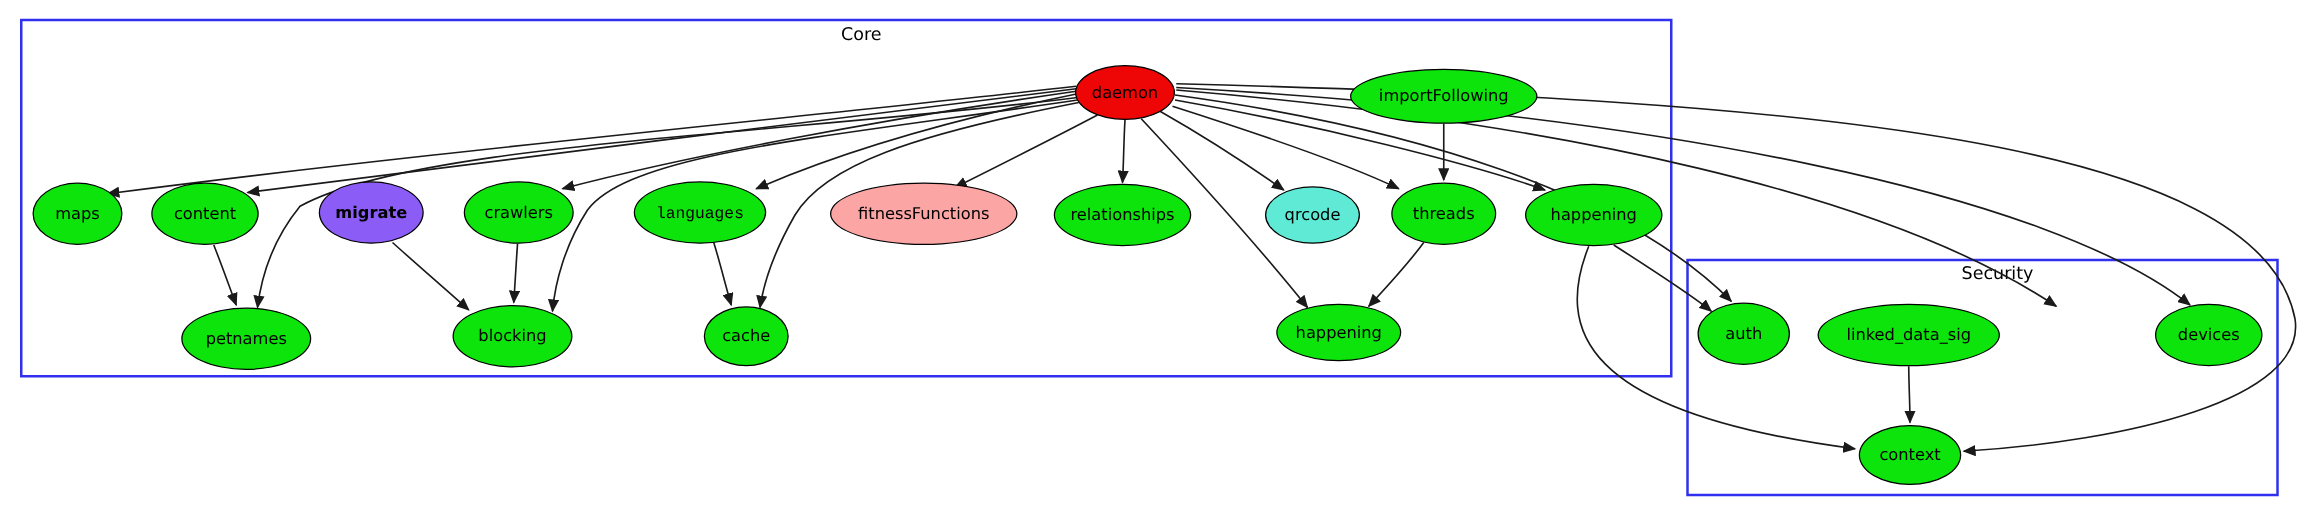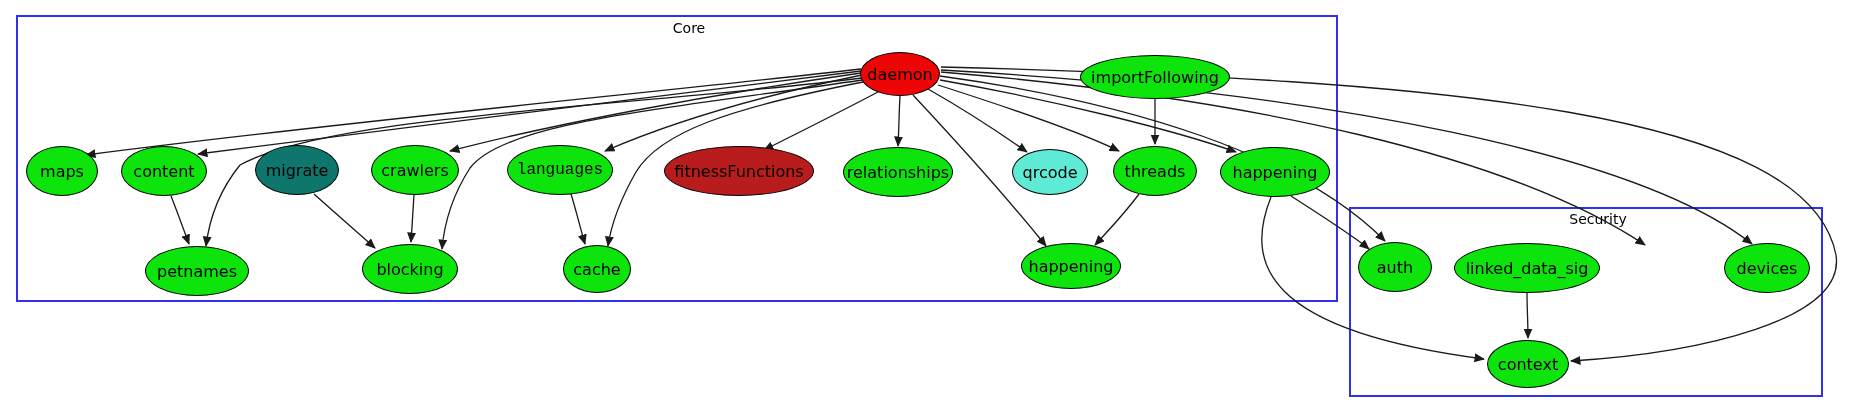--- a/index.html
+++ b/index.html
@@ -26,21 +26,21 @@
     margin-left:12px;
   }
   #edges{position:absolute;left:0;top:0;z-index:1;}
   #edges path.edge{fill:none;stroke:#1a1a1a;stroke-width:1.3;}
   #arrowhead-shape{fill:#1a1a1a;}
   .node{
     position:absolute;
     border:1.4px solid #000000;
     border-radius:50%;
     display:flex;align-items:center;justify-content:center;
-    font-size:16px;color:#000000;
+    font-size:13px;color:#000000;
     white-space:nowrap;
     box-sizing:border-box;
     z-index:2;
   }
 </style>
 </head>
 <body>
 
 <div id="canvas">
 
@@ -81,24 +81,24 @@
     <path class="edge" marker-end="url(#arrow)" d="M1139,194 C1125,213 1108,231 1095,245"></path>
     <path class="edge" marker-end="url(#arrow)" d="M1291,196 C1330,221 1356,238 1369,249"></path>
     <path class="edge" marker-end="url(#arrow)" d="M1271,197 C1245,262 1262,330 1484,359"></path>
     <path class="edge" marker-end="url(#arrow)" d="M1527,293 C1527,307 1528,323 1528,338"></path>
   </svg>
 
   <div class="node" style="left: 860px; top: 52px; width: 80px; height: 44px; background-color: rgb(238, 5, 5);">daemon</div>
   <div class="node" style="left: 1080px; top: 55px; width: 150px; height: 44px; background-color: rgb(12, 228, 12);">importFollowing</div>
   <div class="node" style="left: 26px; top: 146px; width: 72px; height: 50px; background-color: rgb(12, 228, 12);">maps</div>
   <div class="node" style="left: 121px; top: 146px; width: 86px; height: 50px; background-color: rgb(12, 228, 12);">content</div>
-  <div class="node" style="left: 255px; top: 145px; width: 84px; height: 50px; background-color: #0f766e;">migrate</div>
+  <div class="node" style="left: 255px; top: 145px; width: 84px; height: 50px; background-color: #8b5cf6; font-weight: bold;">migrate</div>
   <div class="node" style="left: 371px; top: 145px; width: 88px; height: 50px; background-color: rgb(12, 228, 12);">crawlers</div>
   <div class="node" style="left: 507px; top: 145px; width: 106px; height: 50px; background-color: rgb(12, 228, 12); font-family: Liberation Mono, monospace;">languages</div>
-  <div class="node" style="left: 664px; top: 146px; width: 150px; height: 50px; background-color: #b91c1c;">fitnessFunctions</div>
+  <div class="node" style="left: 664px; top: 146px; width: 150px; height: 50px; background-color: #fca5a5;">fitnessFunctions</div>
   <div class="node" style="left: 843px; top: 147px; width: 110px; height: 50px; background-color: rgb(12, 228, 12);">relationships</div>
   <div class="node" style="left: 1012px; top: 149px; width: 76px; height: 46px; background-color: #5eead4;">qrcode</div>
   <div class="node" style="left: 1113px; top: 146px; width: 84px; height: 50px; background-color: rgb(12, 228, 12);">threads</div>
   <div class="node" style="left: 1220px; top: 147px; width: 110px; height: 50px; background-color: rgb(12, 228, 12);">happening</div>
   <div class="node" style="left: 145px; top: 246px; width: 104px; height: 50px; background-color: rgb(12, 228, 12);">petnames</div>
   <div class="node" style="left: 362px; top: 244px; width: 96px; height: 50px; background-color: rgb(12, 228, 12);">blocking</div>
   <div class="node" style="left: 563px; top: 245px; width: 68px; height: 48px; background-color: rgb(12, 228, 12);">cache</div>
   <div class="node" style="left: 1021px; top: 243px; width: 100px; height: 46px; background-color: rgb(12, 228, 12);">happening</div>
   <div class="node" style="left: 1358px; top: 242px; width: 74px; height: 50px; background-color: rgb(12, 228, 12);">auth</div>
   <div class="node" style="left: 1454px; top: 243px; width: 146px; height: 50px; background-color: rgb(12, 228, 12);">linked_data_sig</div>

